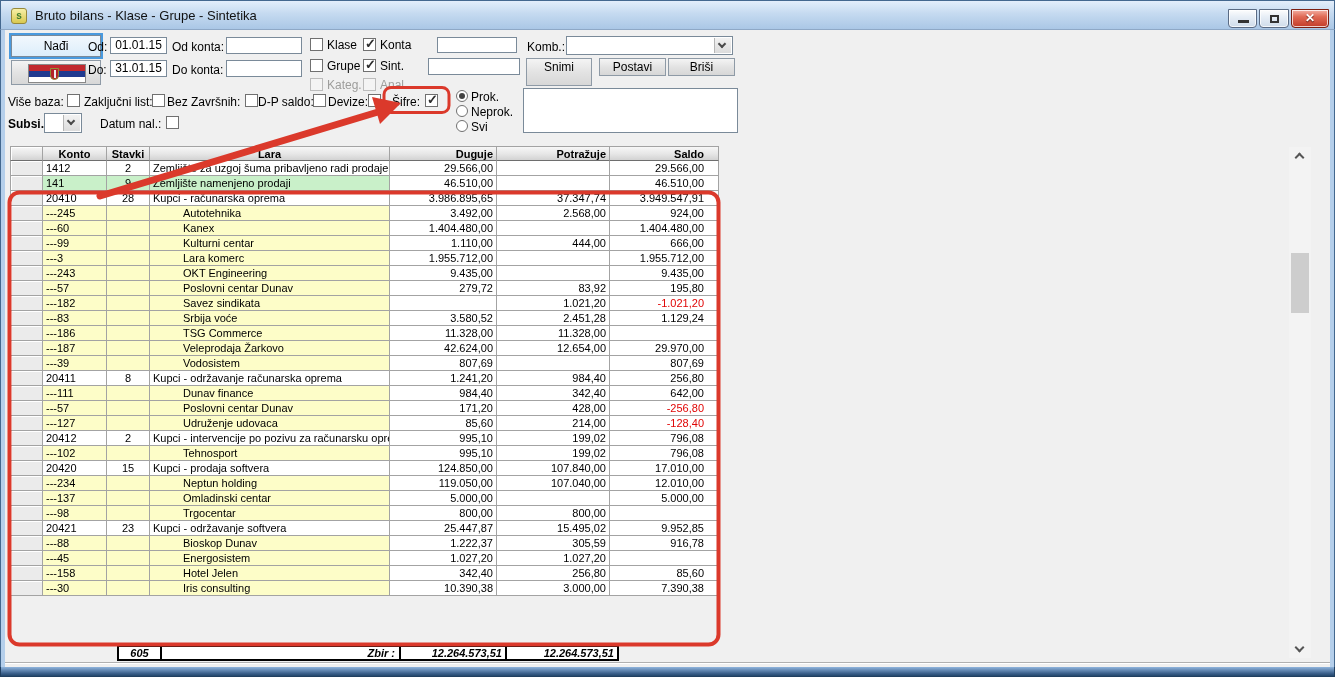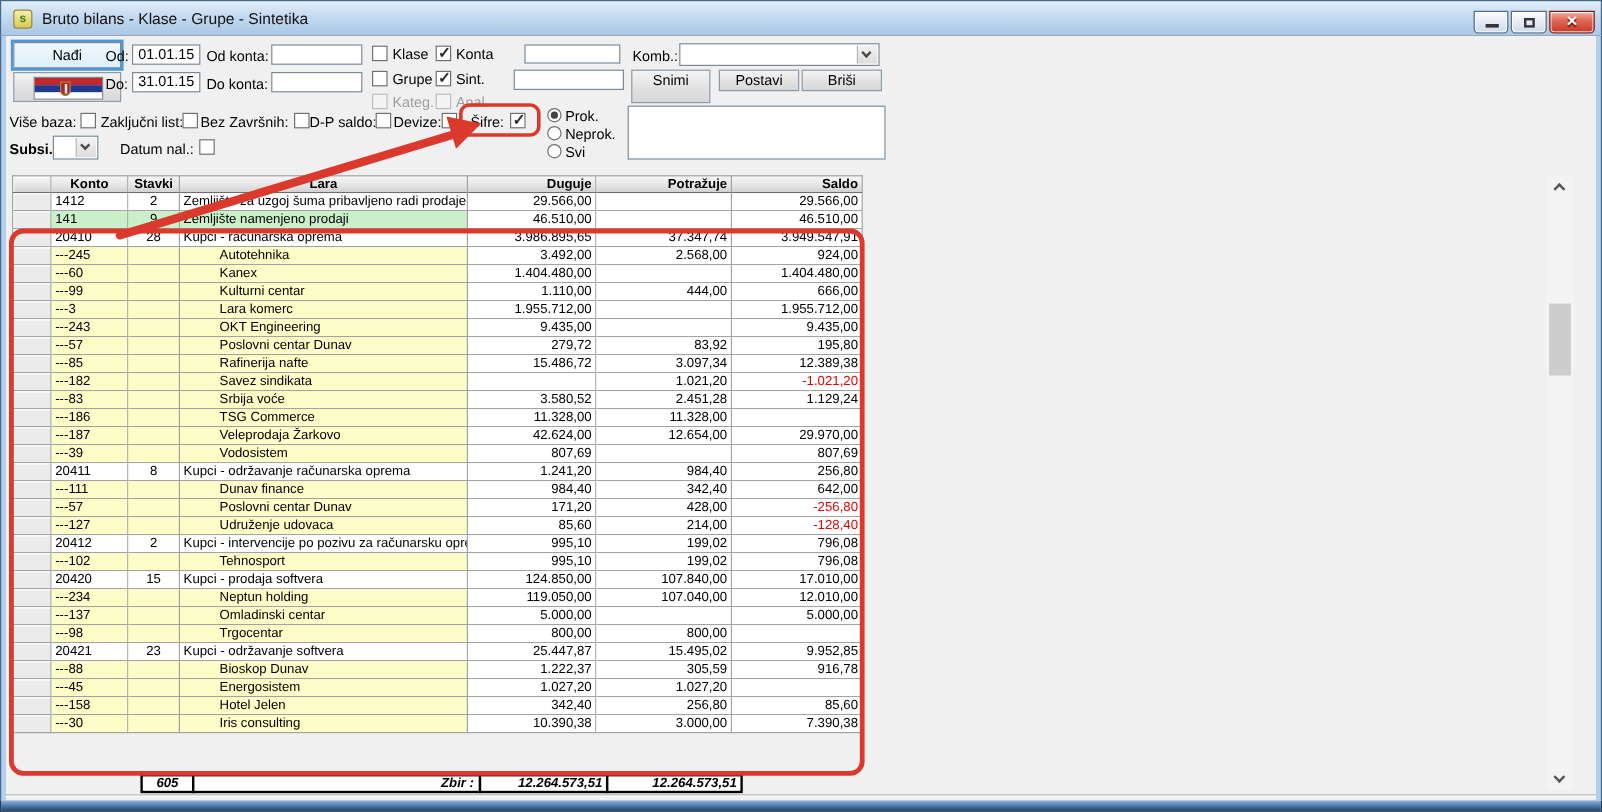--- a/index.html
+++ b/index.html
@@ -55,21 +55,21 @@
   .gcell { flex:none; border-right:1px solid #a3a3a3; border-bottom:1px solid #a3a3a3;
     white-space:nowrap; overflow:hidden; line-height:13px; padding-top:1px; background:#fff; }
   .gcell.first { border-left:1px solid #a3a3a3; }
   .c-sel { width:33px; background:#ebebeb; box-shadow:inset 1px 1px 0 #fff; }
   .c-konto { width:64px; padding-left:3px; }
   .c-stavki { width:43px; text-align:center; }
   .c-naziv { width:240px; padding-left:3px; }
   .c-naziv.indent { padding-left:33px; }
   .c-dug { width:107px; text-align:right; padding-right:3px; }
   .c-pot { width:113px; text-align:right; padding-right:3px; }
-  .c-sal { width:109px; text-align:right; padding-right:3px; }
+  .c-sal { width:109px; text-align:right; padding-right:14px; }
   .hrow .gcell { background:linear-gradient(#f7f7f7,#e6e6e6 55%,#d2d2d2); font-weight:bold;
     border-top:1px solid #a3a3a3; border-bottom:1px solid #6e6e6e; }
   .hrow .c-naziv { text-align:center; padding-left:0; }
   .hrow .c-konto, .hrow .c-stavki { text-align:center; padding-left:0; }
   .hrow .c-dug, .hrow .c-pot, .hrow .c-sal { text-align:right; }
   .bg-yellow .c-konto, .bg-yellow .c-stavki, .bg-yellow .c-naziv { background:#fdfdc8; }
   .bg-green .c-konto, .bg-green .c-stavki, .bg-green .c-naziv { background:#c9f0c9; }
   .neg { color:#e00505; }
 
   .footrow { position:absolute; left:117px; top:645px; display:flex; font-size:11px; font-weight:bold;font-style:italic; }
@@ -289,29 +289,20 @@
         <div class="gcell c-sel first"></div>
         <div class="gcell c-konto">---57</div>
         <div class="gcell c-stavki"></div>
         <div class="gcell c-naziv indent">Poslovni centar Dunav</div>
         <div class="gcell c-dug">279,72</div>
         <div class="gcell c-pot">83,92</div>
         <div class="gcell c-sal">195,80</div>
       </div>
       <div class="grow bg-yellow">
         <div class="gcell c-sel first"></div>
-        <div class="gcell c-konto">---85</div>
-        <div class="gcell c-stavki"></div>
-        <div class="gcell c-naziv indent">Rafinerija nafte</div>
-        <div class="gcell c-dug">15.486,72</div>
-        <div class="gcell c-pot">3.097,34</div>
-        <div class="gcell c-sal">12.389,38</div>
-      </div>
-      <div class="grow bg-yellow">
-        <div class="gcell c-sel first"></div>
         <div class="gcell c-konto">---182</div>
         <div class="gcell c-stavki"></div>
         <div class="gcell c-naziv indent">Savez sindikata</div>
         <div class="gcell c-dug"></div>
         <div class="gcell c-pot">1.021,20</div>
         <div class="gcell c-sal neg">-1.021,20</div>
       </div>
       <div class="grow bg-yellow">
         <div class="gcell c-sel first"></div>
         <div class="gcell c-konto">---83</div>

